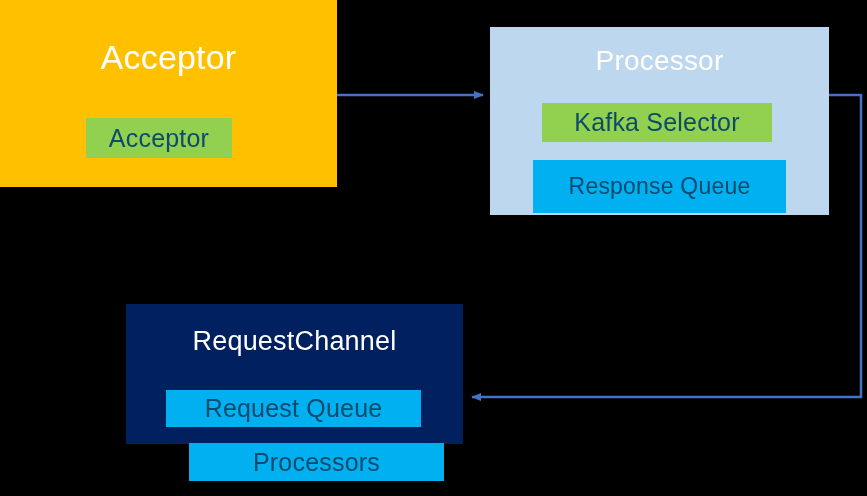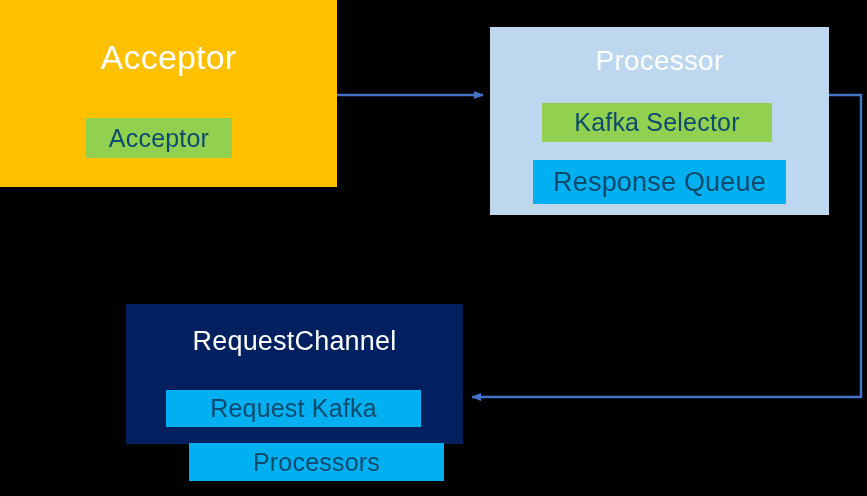--- a/index.html
+++ b/index.html
@@ -83,23 +83,23 @@
     top: 76px;
     width: 230px;
     height: 39px;
     background: #92D050;
     font-size: 25px;
   }
   #response-queue-chip {
     left: 43px;
     top: 133px;
     width: 253px;
-    height: 44px;
+    height: 53px;
     background: #00B0F0;
-    font-size: 27px;
+    font-size: 23px;
   }
 
   
   #request-channel-node {
     left: 126px;
     top: 304px;
     width: 337px;
     height: 140px;
     background: #002060;
   }
@@ -165,17 +165,17 @@
   </div>
 
   <div class="node" id="processor-node">
     <div class="node-title">Processor</div>
     <div class="chip" id="kafka-selector-chip">Kafka Selector</div>
     <div class="chip" id="response-queue-chip">Response Queue</div>
   </div>
 
   <div class="node" id="request-channel-node">
     <div class="node-title">RequestChannel</div>
-    <div class="chip" id="request-queue-chip">Request Kafka</div>
+    <div class="chip" id="request-queue-chip">Request Queue</div>
     <div class="chip" id="processors-chip">Processors</div>
   </div>
 
 </div>
 
 </body></html>

